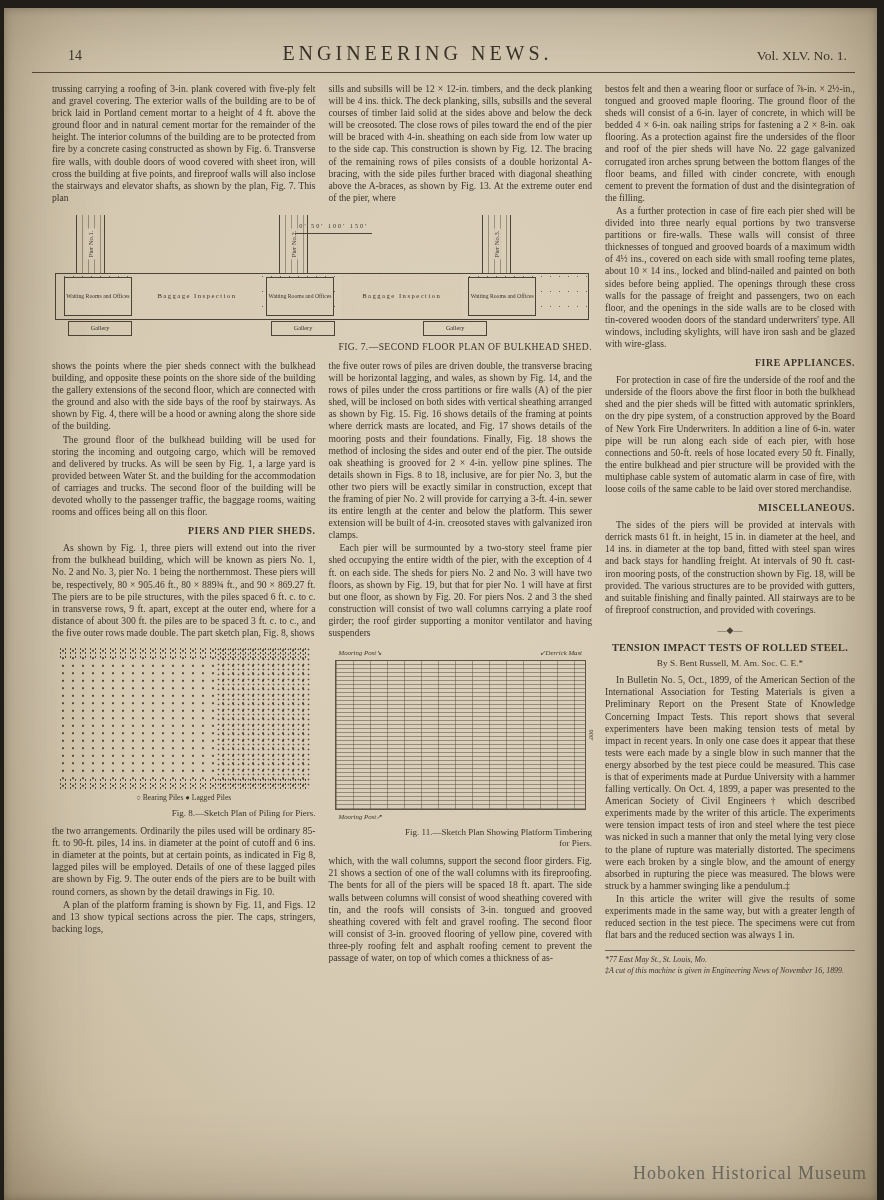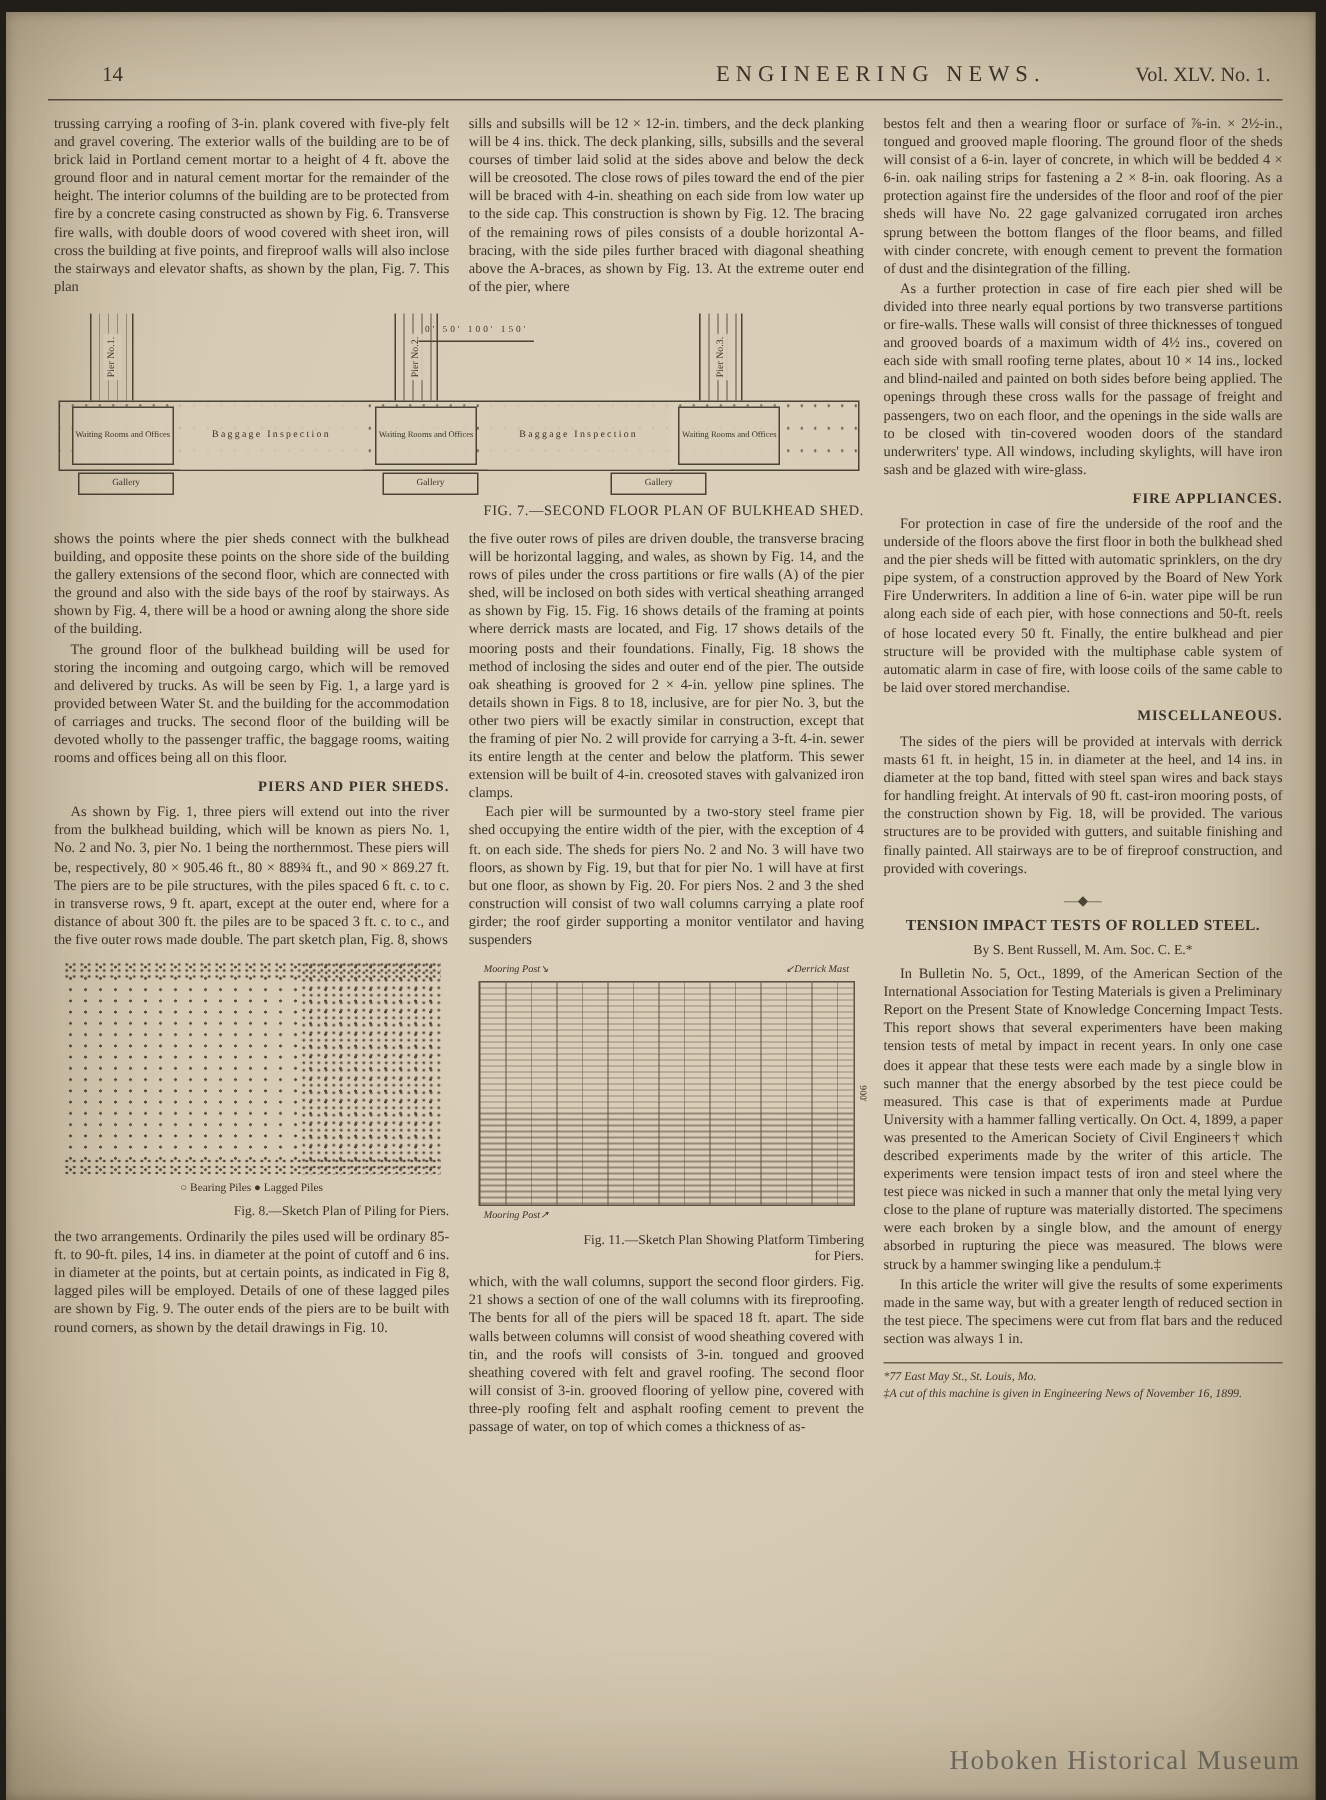--- a/index.html
+++ b/index.html
@@ -19,28 +19,28 @@
     content:"";position:absolute;inset:0;pointer-events:none;
     box-shadow:inset 0 0 90px rgba(70,56,34,.38), inset 0 0 8px rgba(40,30,18,.35);
   }
   
   .pagehead{
     display:flex;align-items:baseline;
     padding:34px 30px 0 40px;
     margin-left:24px;
   }
   .pg-num{font-size:14px;width:70px;}
-  .pg-title{flex:1;text-align:right;font-size:15px;letter-spacing:4px;}
+  .pg-title{flex:1;text-align:center;font-size:20px;letter-spacing:4px;}
   .pg-vol{width:150px;text-align:right;font-size:13.5px;}
   .headrule{border:0;border-top:1.2px solid rgba(62,52,40,.85);margin:7px 22px 10px 28px;}
 
   
   .content{
     display:flex;gap:13px;
-    padding:0 22px 0 32px;
+    padding:0 22px 0 48px;
     height:1080px;overflow:hidden;
     font-size:9.6px;line-height:12.1px;text-align:justify;
   }
   .twothirds{flex:0 0 540px;display:flex;flex-direction:column;}
   .toprow,.botrow{display:flex;gap:13px;}
   .col{flex:1;min-width:0;}
   .rightcol{flex:1;min-width:0;}
   p{margin:0 0 1px 0;text-indent:11px;}
   p.noind{text-indent:0;}
   .colhead{
@@ -212,20 +212,21 @@
             <div class="f8-canvas">
               <div class="f8-dense"></div>
               <div class="f8-strip top"></div>
               <div class="f8-strip bottom"></div>
             </div>
             <div class="f8-legend">○ Bearing Piles      ● Lagged Piles</div>
             <figcaption class="figcap">Fig. 8.—Sketch Plan of Piling for Piers.</figcaption>
           </figure>
 
           <p class="noind">the two arrangements.  Ordinarily the piles used will be ordinary 85-ft. to 90-ft. piles, 14 ins. in diameter at the point of cutoff and 6 ins. in diameter at the points, but at certain points, as indicated in Fig 8, lagged piles will be employed.  Details of one of these lagged piles are shown by Fig. 9.  The outer ends of the piers are to be built with round corners, as shown by the detail drawings in Fig. 10.</p>
+          <p>A plan of the platform framing is shown by Fig. 11, and Figs. 12 and 13 show typical sections across the pier.  The caps, stringers, backing logs,</p>
         </div>
 
         <div class="col">
           <p class="noind">the five outer rows of piles are driven double, the transverse bracing will be horizontal lagging, and wales, as shown by Fig. 14, and the rows of piles under the cross partitions or fire walls (A) of the pier shed, will be inclosed on both sides with vertical sheathing arranged as shown by Fig. 15.  Fig. 16 shows details of the framing at points where derrick masts are located, and Fig. 17 shows details of the mooring posts and their foundations.  Finally, Fig. 18 shows the method of inclosing the sides and outer end of the pier.  The outside oak sheathing is grooved for 2 × 4-in. yellow pine splines.  The details shown in Figs. 8 to 18, inclusive, are for pier No. 3, but the other two piers will be exactly similar in construction, except that the framing of pier No. 2 will provide for carrying a 3-ft. 4-in. sewer its entire length at the center and below the platform.  This sewer extension will be built of 4-in. creosoted staves with galvanized iron clamps.</p>
           <p>Each pier will be surmounted by a two-story steel frame pier shed occupying the entire width of the pier, with the exception of 4 ft. on each side.  The sheds for piers No. 2 and No. 3 will have two floors, as shown by Fig. 19, but that for pier No. 1 will have at first but one floor, as shown by Fig. 20.  For piers Nos. 2 and 3 the shed construction will consist of two wall columns carrying a plate roof girder; the roof girder supporting a monitor ventilator and having suspenders</p>
 
           <figure>
             <div class="f11-toplabels">
               <span>Mooring Post↘</span>
               <span>↙Derrick Mast</span>

